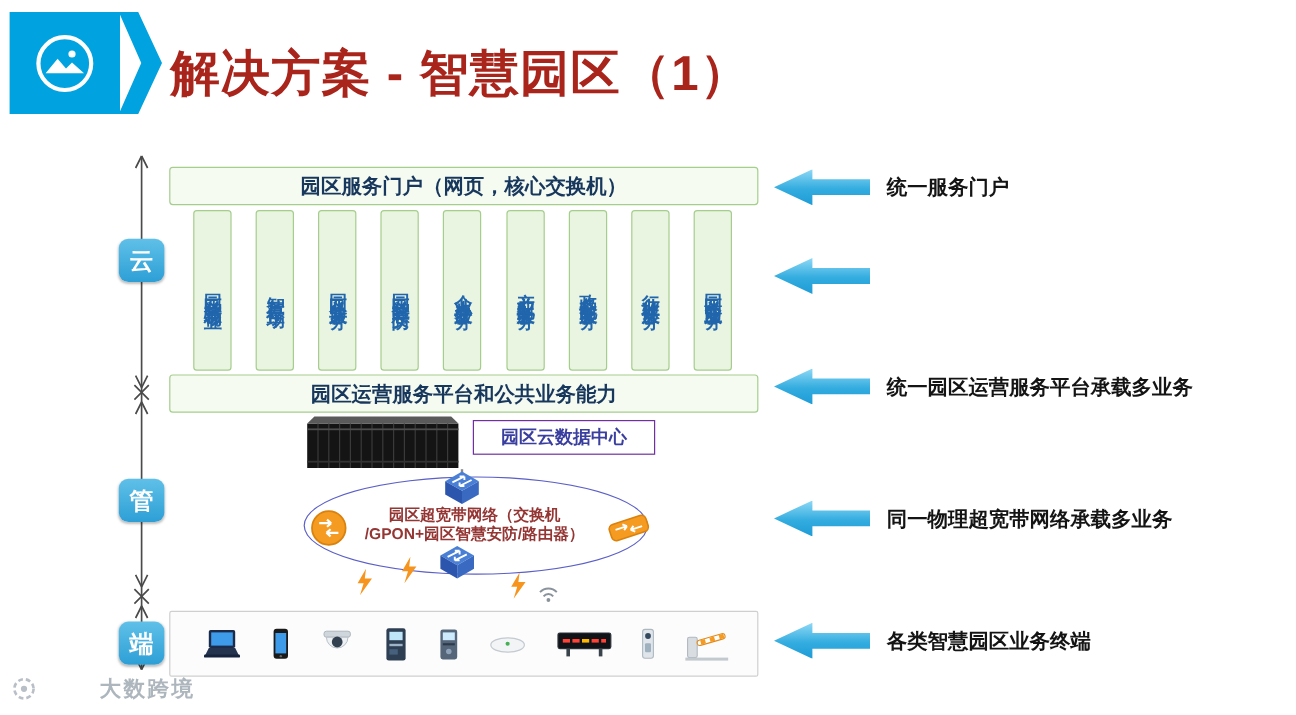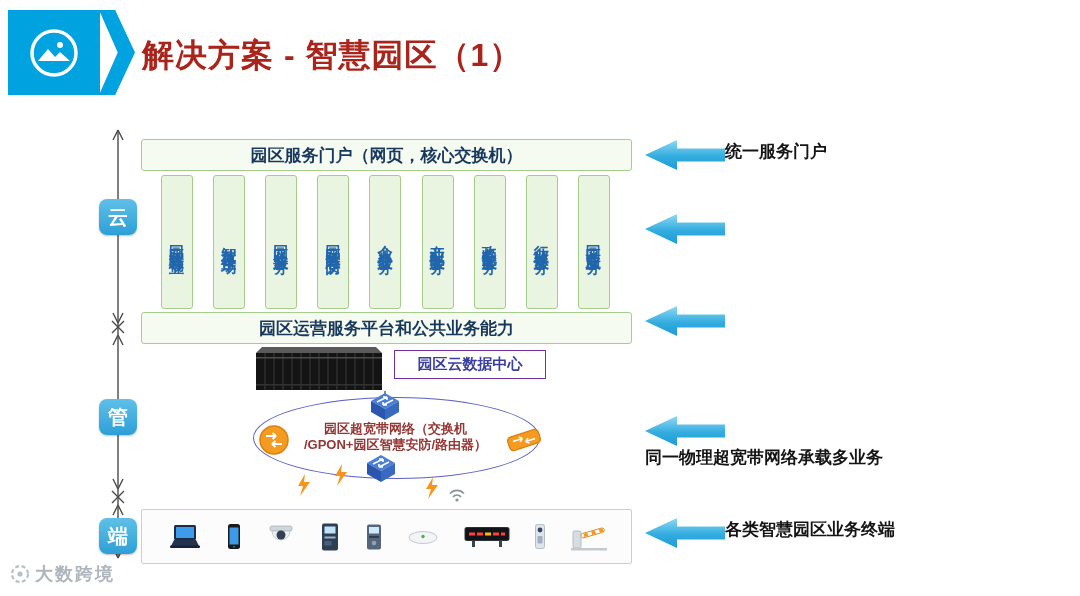--- a/index.html
+++ b/index.html
@@ -5,21 +5,21 @@
   html,body{margin:0;padding:0;background:#e8e8e8;}
   .slide{
     position:relative;width:1080px;height:596px;background:#ffffff;
     font-family:"Liberation Sans","DejaVu Sans",sans-serif;overflow:hidden;
   }
   
   .badge{position:absolute;left:8px;top:10px;width:92px;height:85px;background:#00A3E0;
     display:flex;align-items:center;justify-content:center;}
   .chevron{position:absolute;left:99px;top:10px;width:36px;height:85px;background:#00A3E0;
     clip-path:polygon(0 0,45% 0,100% 50%,45% 100%,0 100%,52% 50%);}
-  .title{position:absolute;left:142px;top:34px;font-size:32px;font-weight:800;color:#A9241B;letter-spacing:1px;}
+  .title{position:absolute;left:142px;top:34px;font-size:41px;font-weight:800;color:#A9241B;letter-spacing:1px;}
   
   .axis-svg{position:absolute;left:106px;top:126px;}
   .axis-tag{position:absolute;left:99px;width:38px;height:36px;border-radius:8px;
     background:linear-gradient(180deg,#5fc0e8,#2D9FD6);color:#fff;font-size:20px;font-weight:bold;
     display:flex;align-items:center;justify-content:center;box-shadow:0 1px 2px rgba(0,0,0,.25);}
   .tag-cloud{top:199px;} .tag-pipe{top:399px;} .tag-terminal{top:518px;}
   
   .hbox{position:absolute;left:141px;width:489px;height:30px;background:#F6FBF1;
     border:1px solid #A5CE8D;border-radius:3px;display:flex;align-items:center;justify-content:center;
     font-size:17px;font-weight:bold;color:#17375D;}
@@ -44,30 +44,30 @@
   .net-icon{position:absolute;}
   .sw-top{left:367px;top:389px;} .sw-bottom{left:363px;top:451px;}
   .rt-left{left:256px;top:422px;} .rt-right{left:504px;top:423px;}
   .bolt1{left:296px;top:474px;} .bolt2{left:333px;top:464px;} .bolt3{left:424px;top:477px;}
   .wifi-sig{left:446px;top:485px;}
   
   .term-box{position:absolute;left:141px;top:509px;width:489px;height:53px;background:#FCFCFC;
     border:1px solid #CFCFCF;border-radius:2px;display:flex;align-items:center;justify-content:space-evenly;}
   .term-box .dev{display:flex;align-items:center;justify-content:center;}
   
-  .annotation{position:absolute;left:645px;display:flex;height:32px;}
+  .annotation{position:absolute;left:645px;display:flex;align-items:center;gap:14px;height:32px;}
   .arrow-left{width:80px;height:30px;flex:0 0 auto;
     clip-path:polygon(0 50%,40% 0,40% 28%,100% 28%,100% 72%,40% 72%,40% 100%);
     background:linear-gradient(180deg,#8ED9F5 0%,#33ACDF 55%,#1E9CD7 100%);}
   .annotation .lbl{font-size:17px;font-weight:bold;color:#141414;white-space:nowrap;}
-  .an-1{top:140px;} .an-2{top:214px;} .an-3{top:306px;} .an-4{top:353px;} .an-5{top:416px;flex-direction:column;} .an-6{top:518px;}
+  .an-1{top:140px;} .an-2{top:214px;} .an-3{top:306px;} .an-4{top:353px;} .an-5{top:416px;} .an-6{top:518px;}
   
   .watermark{position:absolute;left:10px;top:562px;display:flex;align-items:center;gap:5px;opacity:.8;}
   .watermark .wm-text{font-size:18px;font-weight:bold;color:#9AA4AD;letter-spacing:2px;
-    text-shadow:0 1px 0 #fff;}
+    text-shadow:0 1px 0 #fff;margin-left:48px;}
 </style>
 </head>
 <body>
 
 <div class="slide">
 
   <div class="badge">
     <svg width="60" height="60" viewBox="0 0 60 60">
       <circle cx="30" cy="30" r="22" fill="none" stroke="#fff" stroke-width="3.5"></circle>
       <circle cx="36" cy="22" r="3" fill="#fff"></circle>
@@ -290,20 +290,21 @@
 
   <div class="annotation an-1">
     <div class="arrow-left"></div>
     <div class="lbl">统一服务门户</div>
   </div>
   <div class="annotation an-2">
     <div class="arrow-left"></div>
   </div>
   <div class="annotation an-3">
     <div class="arrow-left"></div>
+    <div class="lbl">统一园区运营服务平台承载多业务</div>
   </div>
   <div class="annotation an-5">
     <div class="arrow-left"></div>
     <div class="lbl">同一物理超宽带网络承载多业务</div>
   </div>
   <div class="annotation an-6">
     <div class="arrow-left"></div>
     <div class="lbl">各类智慧园区业务终端</div>
   </div>
 

